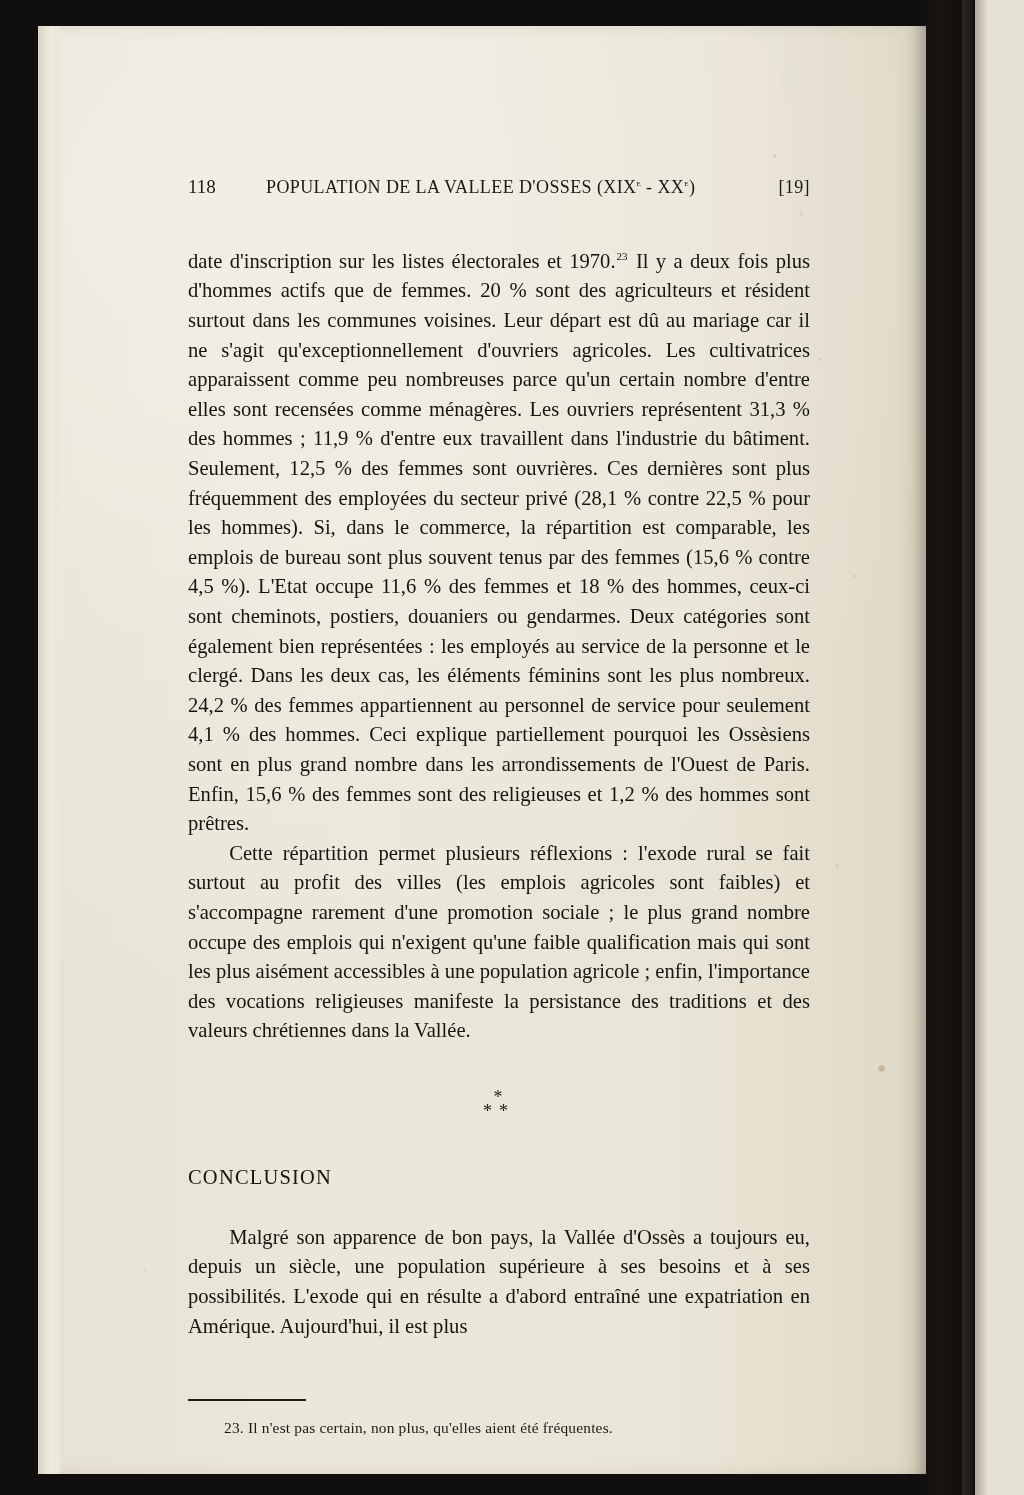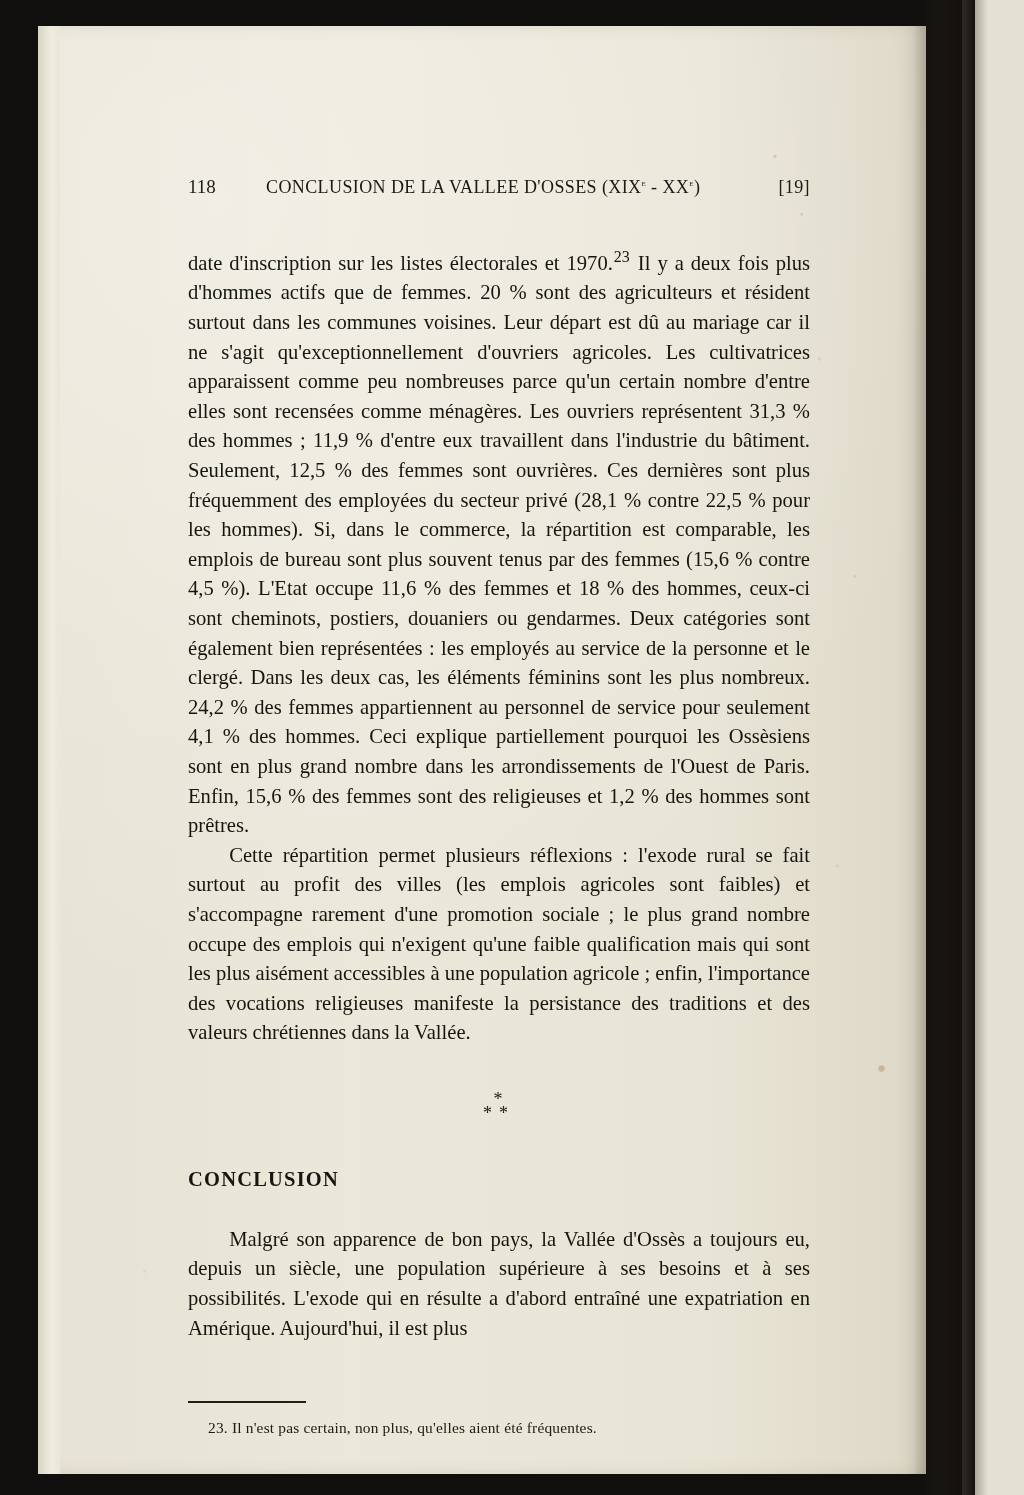--- a/index.html
+++ b/index.html
@@ -133,49 +133,49 @@
     font-size: 20.6px;
     line-height: 29.6px;
     text-align: justify;
     text-justify: inter-word;
     color: #16150f;
     hyphens: manual;
   }
   p.body + p.body { margin-top: 0; font-family: Liberation Serif, serif; }
   p.indent { text-indent: 2.0em; margin-top: 32px; }
 
-  sup.fn { font-size: 16px; vertical-align: super; padding: 0 1px; }
+  sup.fn { font-size: 11px; vertical-align: super; padding: 0 1px; }
 
   .asterisk-sep {
     text-align: center;
     margin: 42px 0 46px 0;
     line-height: 1;
     color: #1c1a16;
     font-size: 18px;
   }
   .asterisk-sep .top { display: block; letter-spacing: 2px; }
   .asterisk-sep .bottom { display: block; letter-spacing: 7px; margin-top: -4px; }
 
   h2.section {
     font-size: 20.5px;
-    font-weight: bold;
+    font-weight: normal;
     letter-spacing: 1.2px;
     color: #16150f;
     margin: 0 0 34px 0;
   }
 
   .footnote-wrap { margin-top: 58px; }
   .fn-rule {
     width: 118px;
     height: 2px;
     background: #20201a;
     margin-bottom: 14px;
   }
   p.footnote {
-    margin: 0;
+    margin: 16px;
     font-size: 15.4px;
     line-height: 22px;
     color: #1c1a16;
     text-indent: 1.3em;
     letter-spacing: 0.2px;
   }
 </style>
 </head>
 <body>
 
@@ -183,21 +183,21 @@
 
   <div class="page-edge"></div>
 
   <div class="page">
     <div class="paper-noise"></div>
 
     <div class="content">
 
       <div class="running-head">
         <span class="rh-folio">118</span>
-        <span class="rh-title"><span>CONCLUSION DE LA VALLEE D'OSSES (XIX</span><sup>e</sup><span> - XX</span><sup>e</sup><span>)</span></span>
+        <span class="rh-title"><span>POPULATION DE LA VALLEE D'OSSES (XIX</span><sup>e</sup><span> - XX</span><sup>e</sup><span>)</span></span>
         <span class="rh-bracket">[19]</span>
       </div>
 
       <p class="body"><span>date d'inscription sur les listes électorales et 1970.</span><sup class="fn">23</sup><span> Il y a deux fois plus d'hommes actifs que de femmes. 20 % sont des agriculteurs et résident surtout dans les communes voisines. Leur départ est dû au mariage car il ne s'agit qu'exceptionnellement d'ouvriers agricoles. Les cultivatrices apparaissent comme peu nombreuses parce qu'un certain nombre d'entre elles sont recensées comme ménagères. Les ouvriers représentent 31,3 % des hommes ; 11,9 % d'entre eux travaillent dans l'industrie du bâtiment. Seulement, 12,5 % des femmes sont ouvrières. Ces dernières sont plus fréquemment des employées du secteur privé (28,1 % contre 22,5 % pour les hommes). Si, dans le commerce, la répartition est comparable, les emplois de bureau sont plus souvent tenus par des femmes (15,6 % contre 4,5 %). L'Etat occupe 11,6 % des femmes et 18 % des hommes, ceux-ci sont cheminots, postiers, douaniers ou gendarmes. Deux catégories sont également bien représentées : les employés au service de la personne et le clergé. Dans les deux cas, les éléments féminins sont les plus nombreux. 24,2 % des femmes appartiennent au personnel de service pour seulement 4,1 % des hommes. Ceci explique partiellement pourquoi les Ossèsiens sont en plus grand nombre dans les arrondissements de l'Ouest de Paris. Enfin, 15,6 % des femmes sont des religieuses et 1,2 % des hommes sont prêtres.</span></p>
 
       <p class="body indent">Cette répartition permet plusieurs réflexions : l'exode rural se fait surtout au profit des villes (les emplois agricoles sont faibles) et s'accompagne rarement d'une promotion sociale ; le plus grand nombre occupe des emplois qui n'exigent qu'une faible qualification mais qui sont les plus aisément accessibles à une population agricole ; enfin, l'importance des vocations religieuses manifeste la persistance des traditions et des valeurs chrétiennes dans la Vallée.</p>
 
       <div class="asterisk-sep">
         <span class="top">*</span>
         <span class="bottom">**</span>

